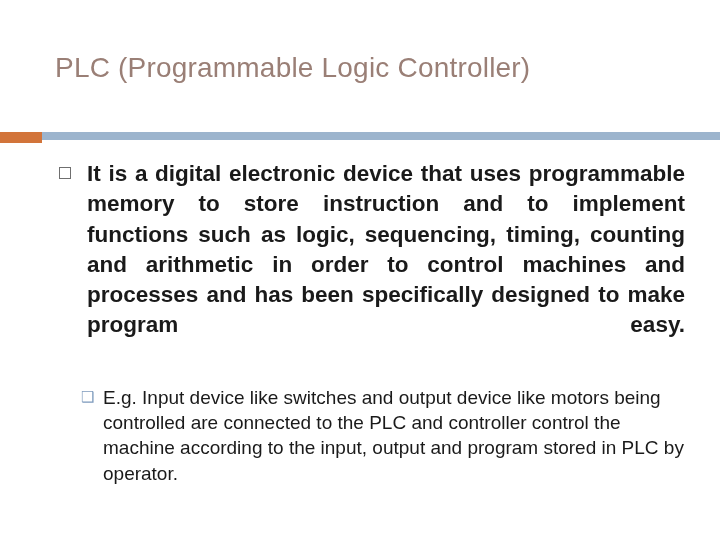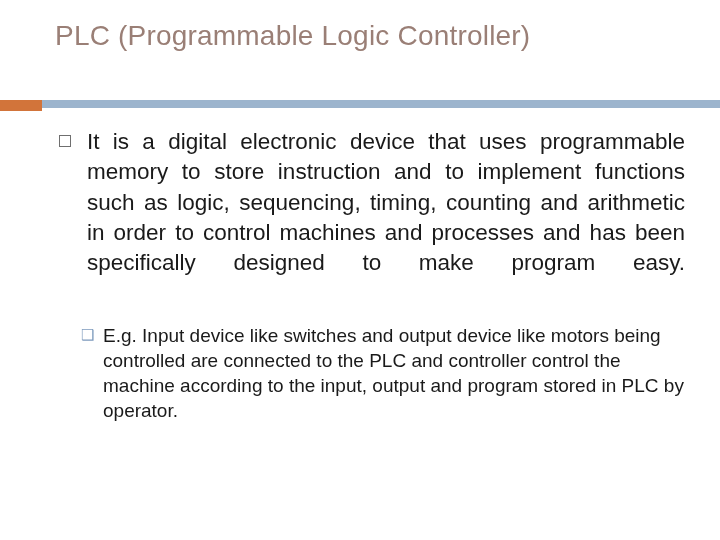--- a/index.html
+++ b/index.html
@@ -11,20 +11,21 @@
     height: 540px;
     background: #ffffff;
     font-family: "Liberation Sans", sans-serif;
     overflow: hidden;
   }
   .slide {
     position: relative;
     width: 720px;
     height: 468px;
     background: #ffffff;
+    margin-top: 32px;
   }
   
   .slide-title {
     position: absolute;
     left: 55px;
     top: 18px;
     width: 620px;
     color: #9a7f76;
     font-size: 28px;
     line-height: 1.32;
@@ -73,21 +74,21 @@
   }
   .l1 .bullet-sq {
     position: absolute;
     left: 4px;
     top: 8px;
     width: 10px;
     height: 10px;
     border: 1.6px solid #6f6f6f;
     background: transparent;
   }
-  .l1-text { display: block; }
+  .l1-text { display: block; font-weight: bold; }
   
   .l1-text::after {
     content: "";
     display: inline-block;
     width: 100%;
   }
   .l2 {
     position: relative;
     margin-top: 14px;
     padding-left: 48px;

